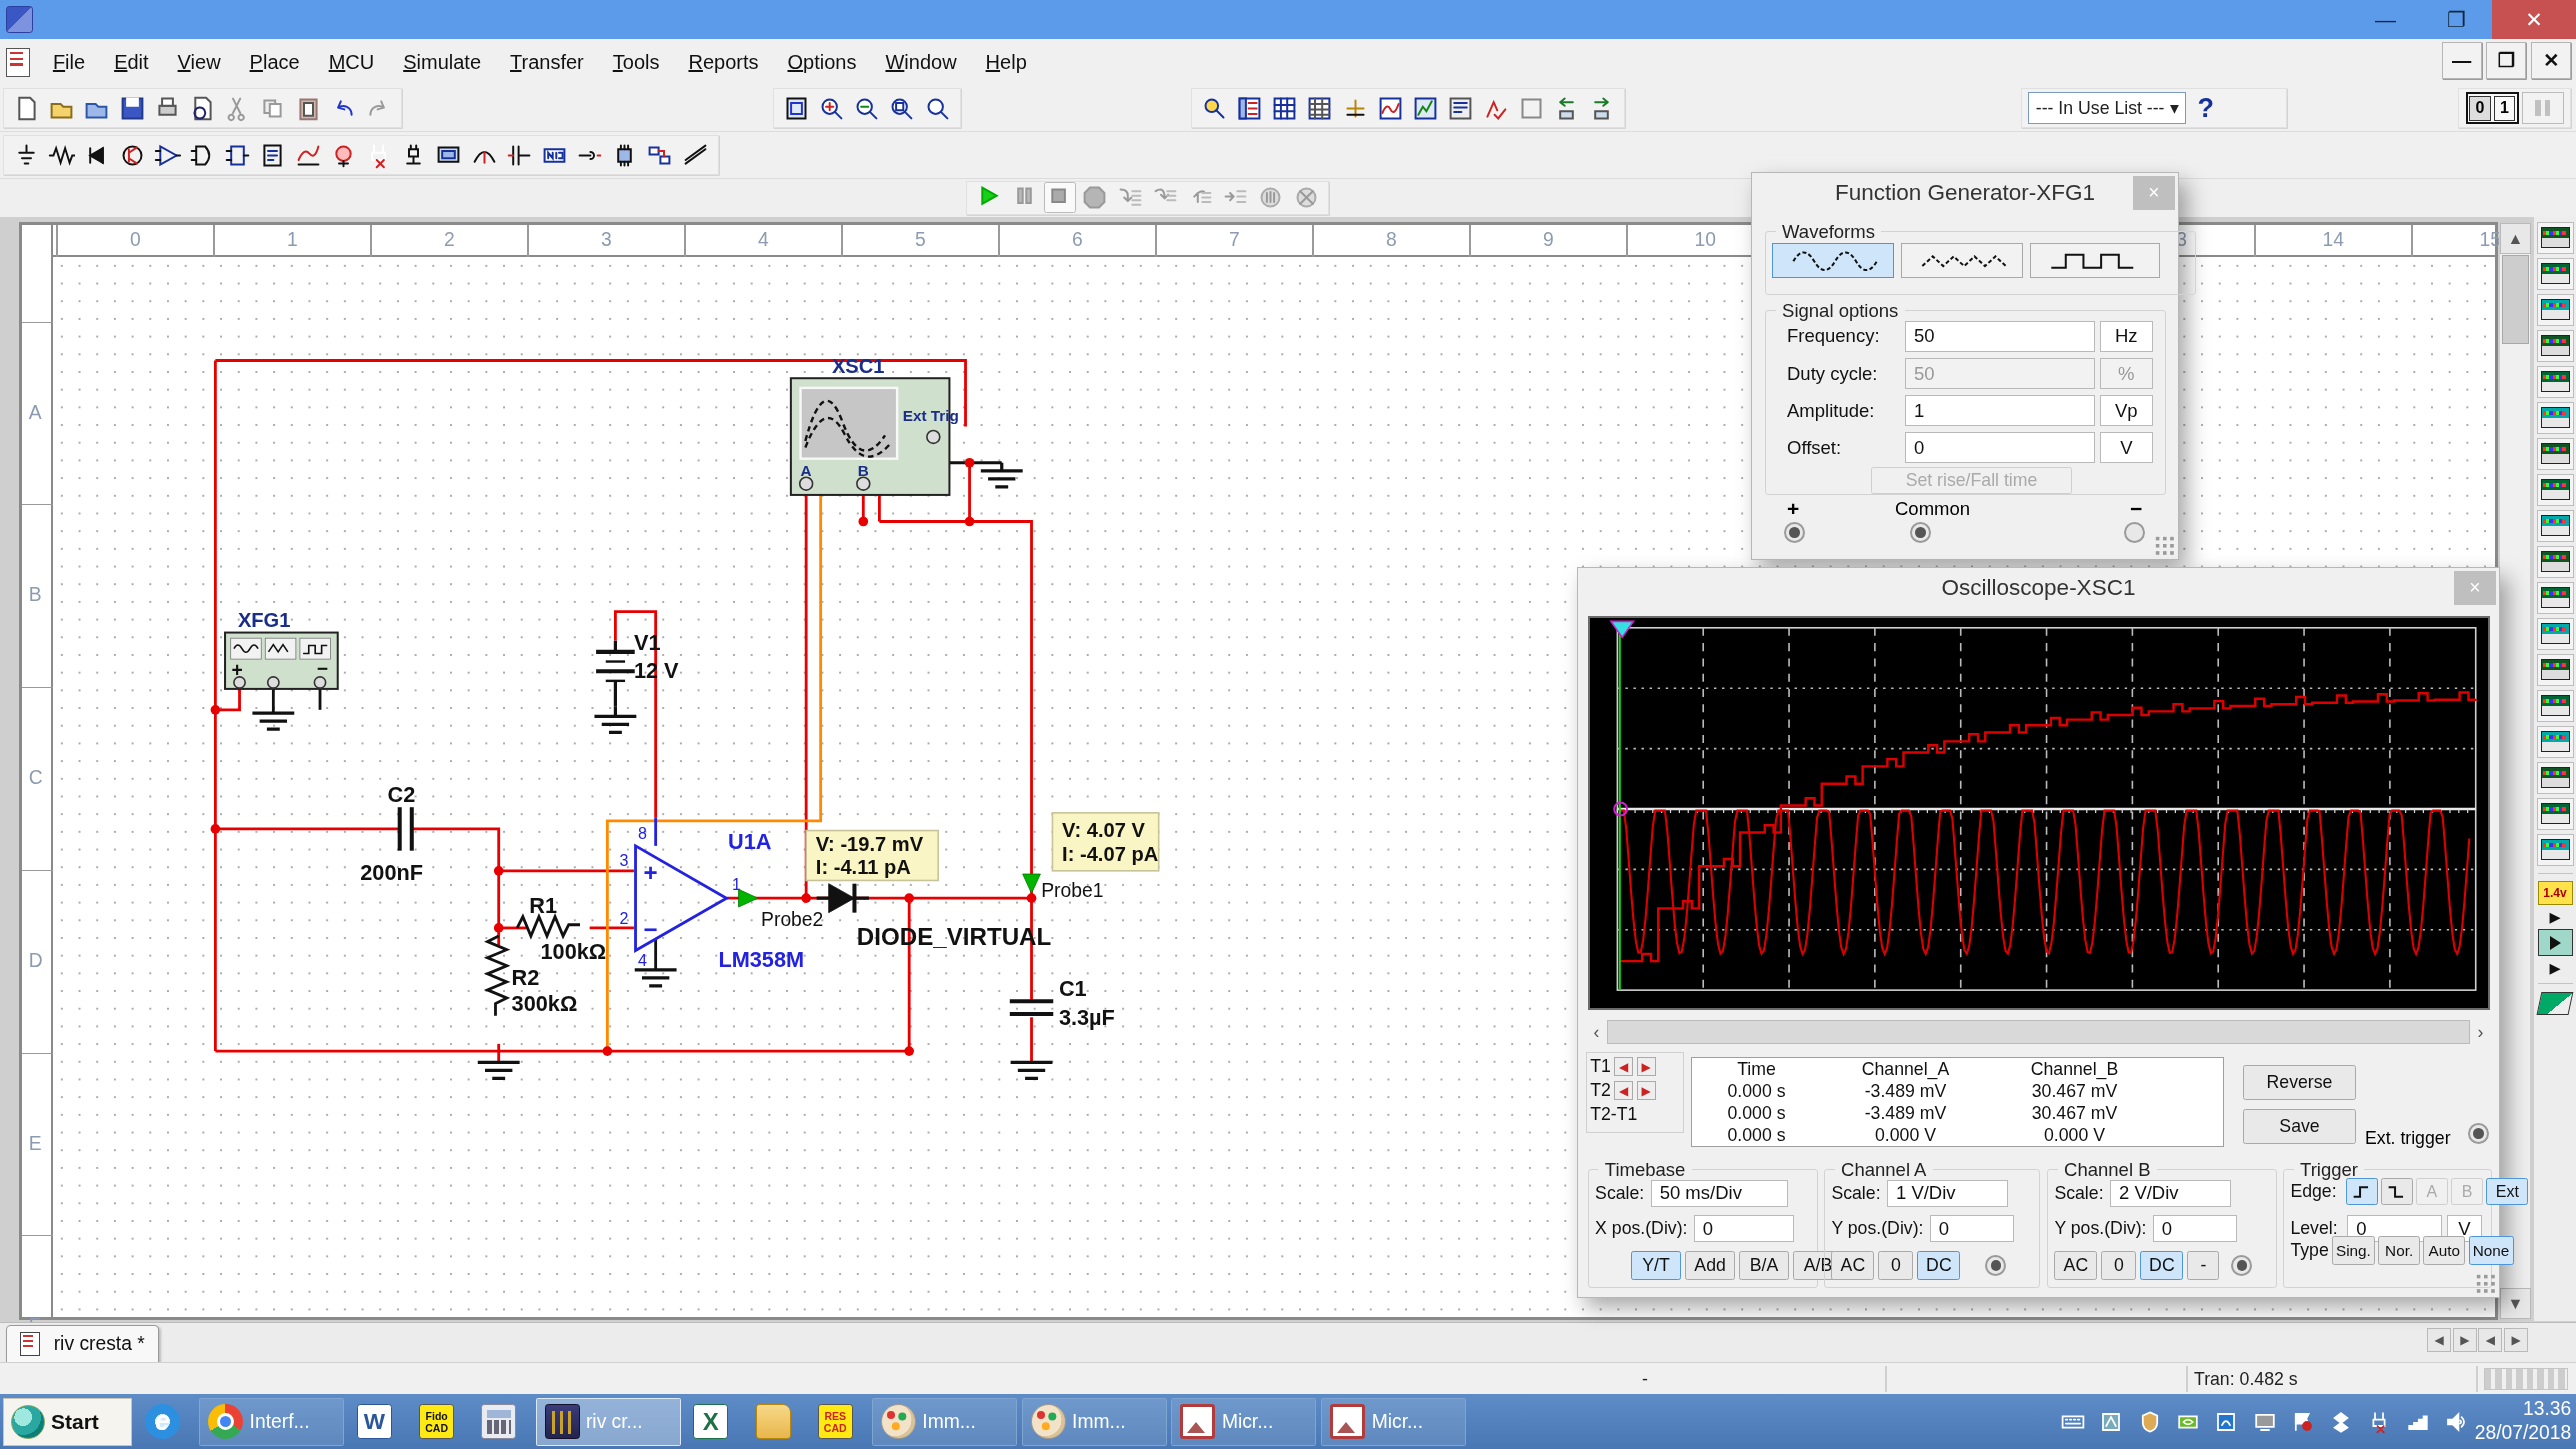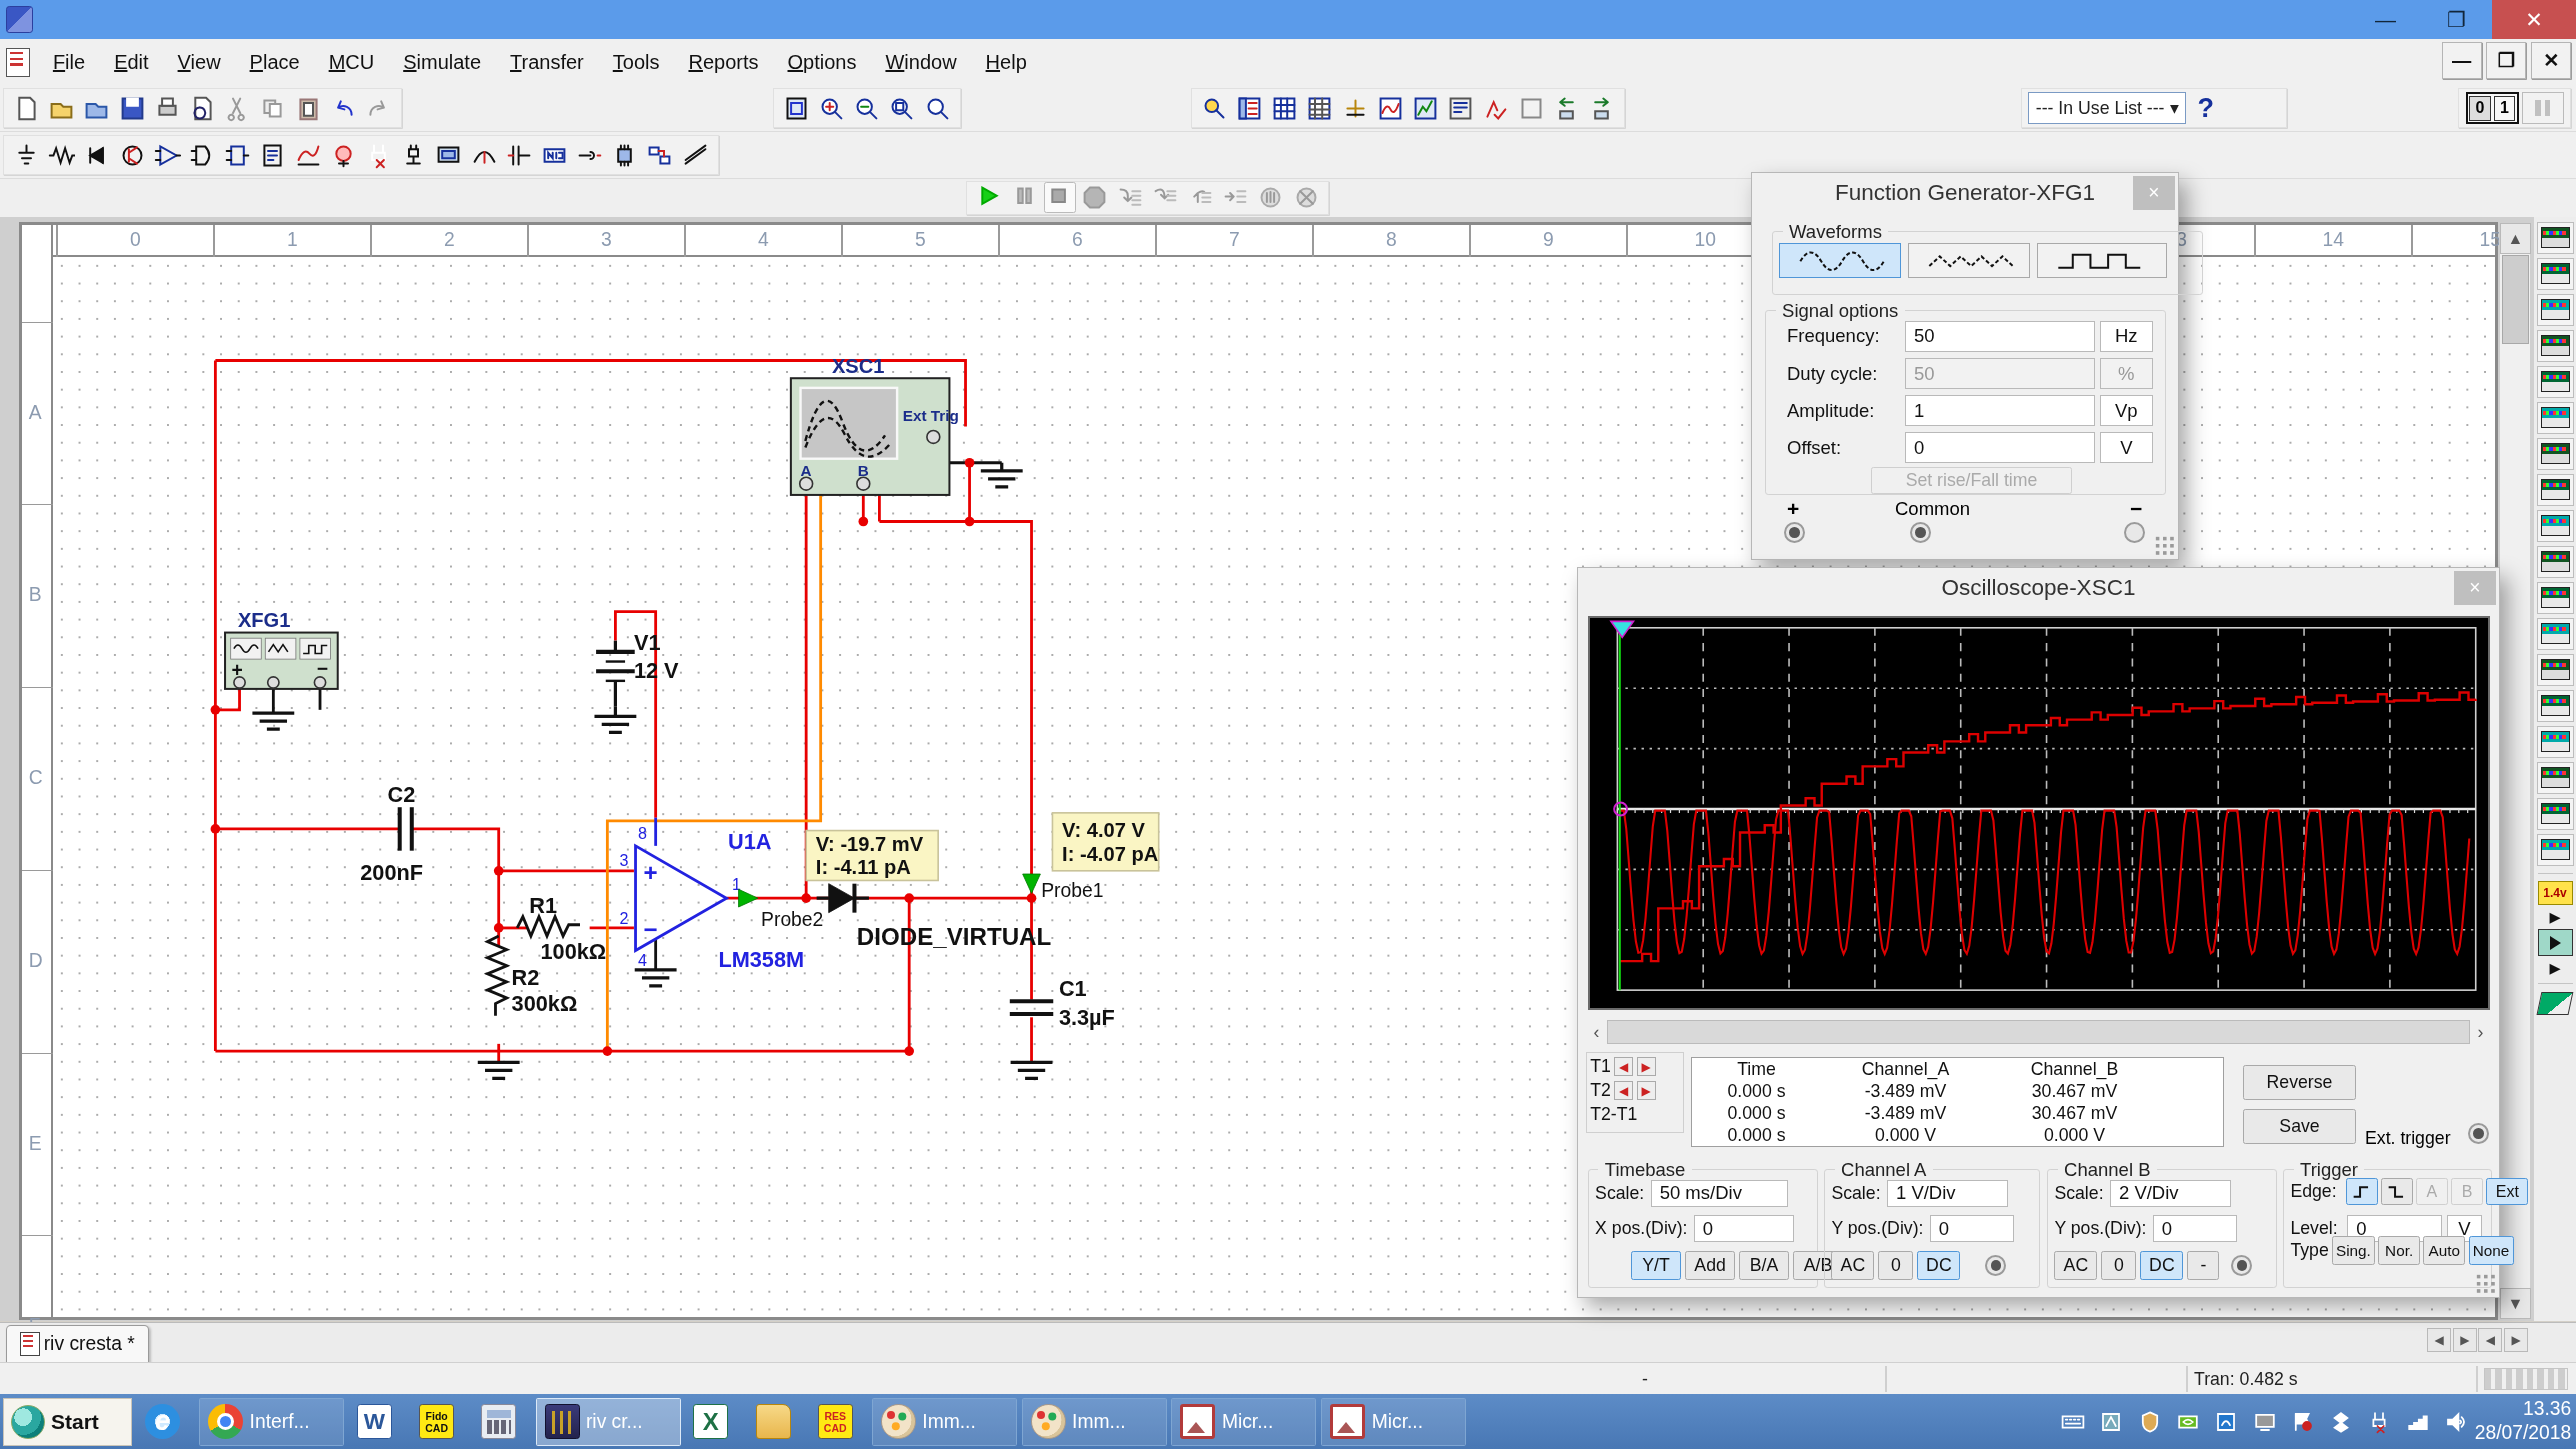--- a/index.html
+++ b/index.html
@@ -115,21 +115,21 @@
   .c1 { width:129px; } .c2 { width:169px; } .c3 { width:169px; }
   .cursor-panel { position:absolute; left:8px; top:484px; width:98px; height:81px; border:1.6px solid #cfcfcf; font-size:17.7px; color:#111; padding:1.6px 3.2px; }
   .cur-row { display:flex; align-items:center; gap:3.2px; height:24px; }
   .cur-arr { width:19.3px; height:19.3px; border:0.8px solid #aaa; background:#eee; font-size:12px; display:flex; align-items:center; justify-content:center; color:#c22; }
   .scope-ctl-lbl { font-size:17.7px; color:#111; }
   .edge-ic { width:32px; height:27px; }
   .trig-mini { width:32px; height:27px; font-size:16px; }
 
   
   #tabrow { position:absolute; left:0; top:1322px; width:2576px; height:40px; background:#ececec; border-top:1.6px solid #bbb; }
-  #doc-tab { position:absolute; left:6.4px; top:1.6px; height:37px; background:#f8f8f8; border:1.6px solid #9a9a9a; border-bottom:none; border-radius:4.8px 4.8px 0 0; display:flex; align-items:center; gap:4px; padding:0 13px; box-shadow:1.6px 1.6px 2.4px rgba(0,0,0,.2); }
+  #doc-tab { position:absolute; left:6.4px; top:1.6px; height:37px; background:#f8f8f8; border:1.6px solid #9a9a9a; border-bottom:none; border-radius:4.8px 4.8px 0 0; display:flex; align-items:center; gap:14px; padding:0 13px; box-shadow:1.6px 1.6px 2.4px rgba(0,0,0,.2); }
   #doc-tab .tab-ic { width:19.3px; height:24px; background:#fff; border:1.6px solid #444; position:relative; }
   #doc-tab .tab-ic:after { content:""; position:absolute; left:1.6px; top:2.4px; width:9.7px; height:14.5px; background:repeating-linear-gradient(#c33 0 2.4px,transparent 2.4px 4.8px); }
   #doc-tab span { font-size:19.3px; color:#111; }
   #tab-hscroll { position:absolute; right:48px; top:4.8px; display:flex; gap:1.6px; }
   #statusbar { position:absolute; left:0; top:1362px; width:2576px; height:32px; background:#f0f0f0; border-top:1.6px solid #d0d0d0; font-size:17.7px; color:#222; }
   .st-sep { position:absolute; top:3.2px; width:1.6px; height:26px; background:#cfcfcf; }
   #st-grid { position:absolute; right:8px; top:4.8px; width:84px; height:22.5px; background:repeating-linear-gradient(90deg,#cdcdcd 0 6.4px,#f0f0f0 6.4px 10.5px); border:0.8px solid #c5c5c5; }
 
   
   #taskbar { position:absolute; left:0; top:1394px; width:2576px; height:55px; background:linear-gradient(#5d8cc7,#4877b4); display:flex; align-items:center; z-index:10; }
@@ -880,21 +880,21 @@
       <div class="inst-arrow">▶</div>
       <div class="inst-sep"></div>
       <div class="inst-board"></div>
   </div>
 
   <div class="dialog" id="fg-dialog" style="left:1751px; top:172px; width:428px; height:388px;">
     <div class="dlg-title">
       <span>Function Generator-XFG1</span>
       <div class="dlg-x">×</div>
     </div>
-    <div class="groupbox" style="left:20px; top:58px; width:431px; height:64px;text-align:center;">
+    <div class="groupbox" style="left:13px; top:58px; width:431px; height:64px;text-align:center;">
       <span class="grouplbl">Waveforms</span>
       <div class="wavebtn sel" style="position:absolute; left:6.4px; top:11.3px; width:122px; height:35px;">
         <svg width="89" height="22.5" viewBox="0 0 110 28">
             <path d="M5,14 q13,-22 26,0 t26,0 t26,0 t26,0" stroke="#111" fill="none" stroke-width="2.5" stroke-dasharray="5,3"></path>
           </svg>
       </div>
       <div class="wavebtn" style="position:absolute; left:135px; top:11.3px; width:122px; height:35px;">
         <svg width="89" height="22.5" viewBox="0 0 110 28">
             <path d="M5,20 l13,-12 13,12 13,-12 13,12 13,-12 13,12 13,-12 13,12" stroke="#111" fill="none" stroke-width="2.5" stroke-dasharray="5,3"></path>
           </svg>

